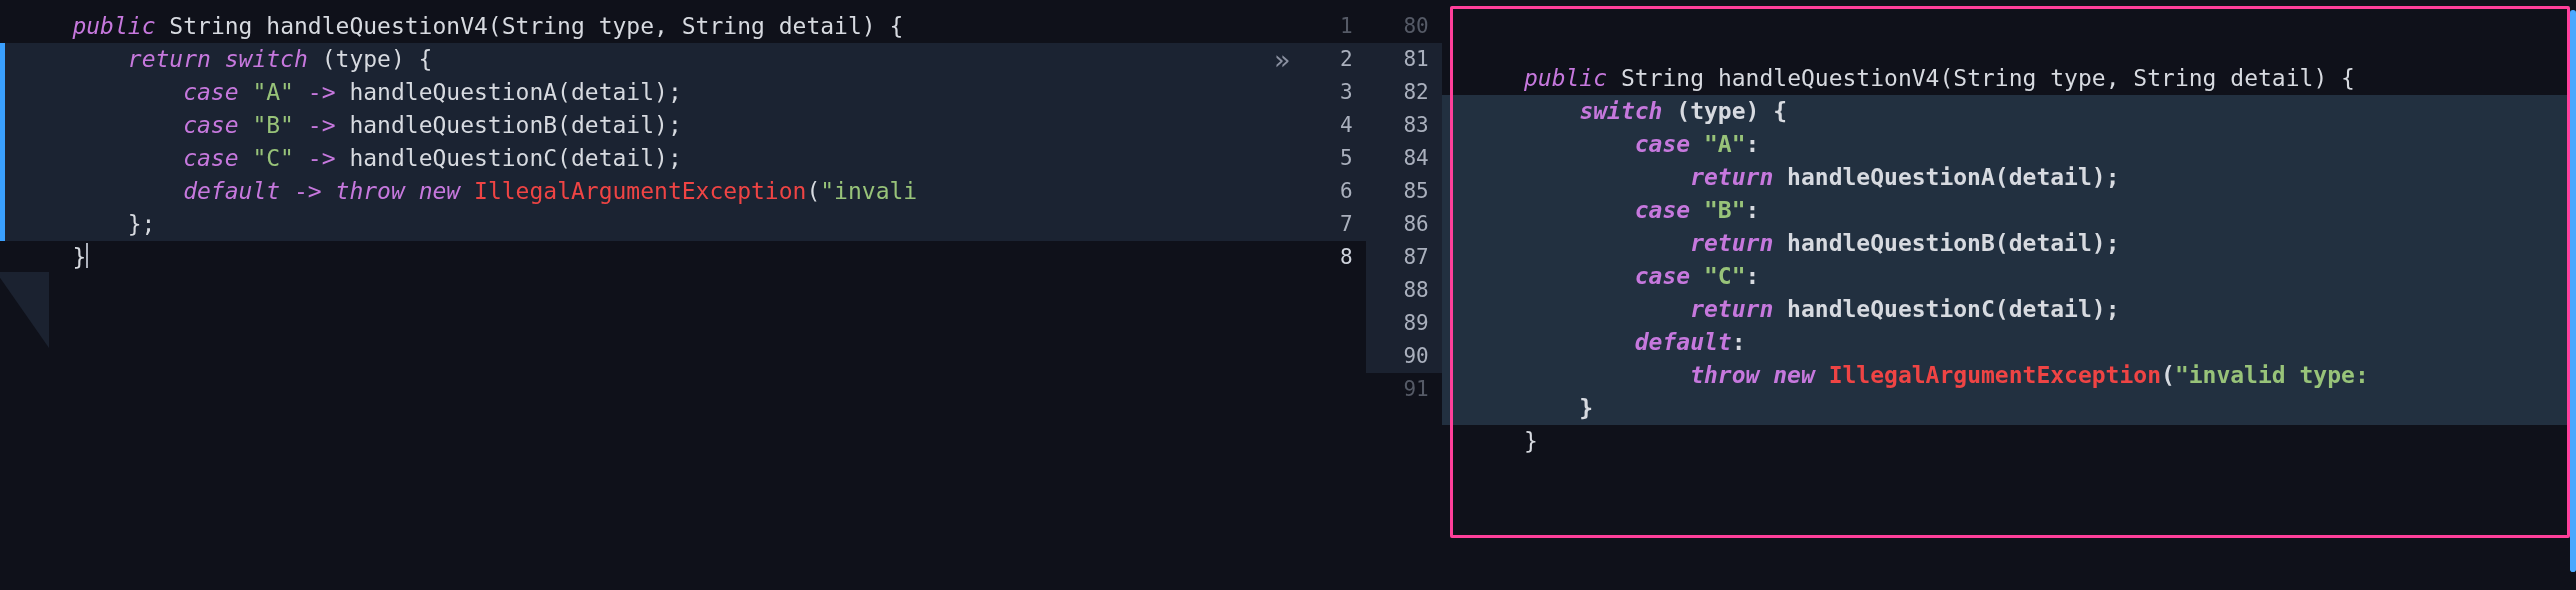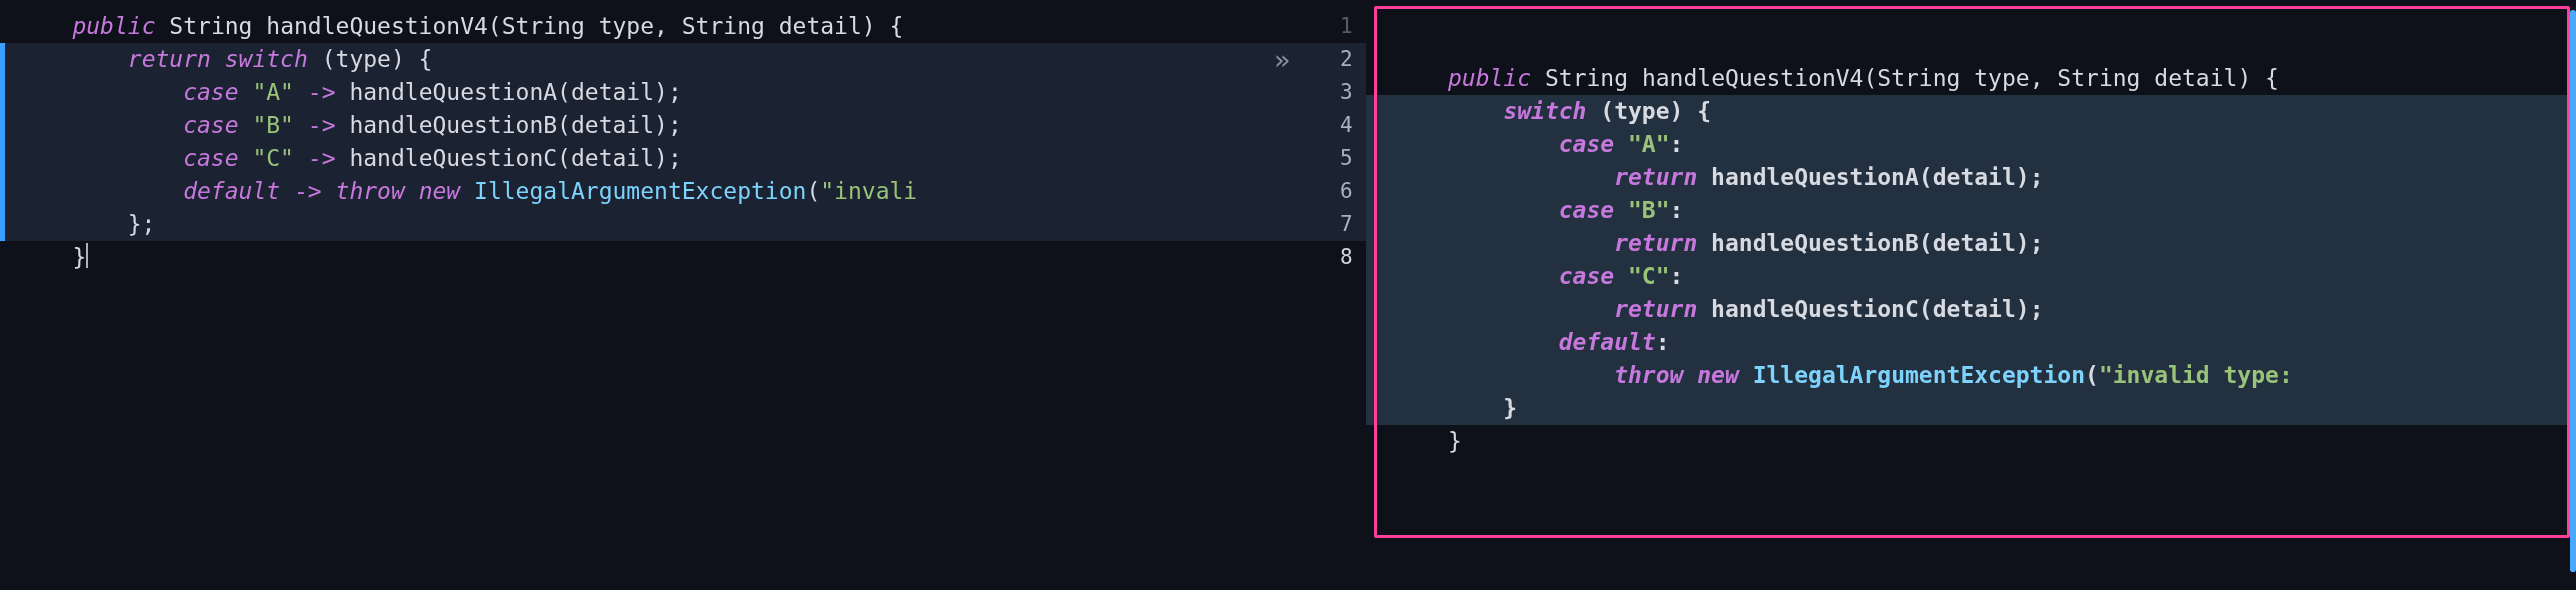--- a/index.html
+++ b/index.html
@@ -81,21 +81,21 @@
   }
 
   
   .kw { color: #c678dd; font-style: italic; }     
   .ty { color: #d7dae0; }                           
   .fn { color: #d7dae0; }                           
   .id { color: #d7dae0; }
   .pn { color: #d7dae0; }                           
   .ar { color: #c678dd; }                           
   .st { color: #98c379; }                           
-  .cls{ color: #7dd3fc; }
+  .cls{ color: #ef4444; }
 
   .cursor {
     display: inline-block;
     width: 1.9px;
     height: 25px;
     background: #aeb2bd;
     vertical-align: -3.8px;
   }
 
   .rscroll {
@@ -138,20 +138,39 @@
       <div class="gline">1</div>
       <div class="gline hl-l">2</div>
       <div class="gline hl-l">3</div>
       <div class="gline hl-l">4</div>
       <div class="gline hl-l">5</div>
       <div class="gline hl-l">6</div>
       <div class="gline hl-l">7</div>
       <div class="gline cur">8</div>
     </div>
 
+  <div class="gutter gutter-r" id="right-gutter">
+    <div class="diag">
+      <svg viewBox="0 0 56 80" preserveAspectRatio="none">
+        <polygon points="0,0 56,0 56,80" fill="#1b2230"></polygon>
+      </svg>
+    </div>
+  <div class="gline">80</div>
+      <div class="gline hl-l">81</div>
+      <div class="gline hl-l">82</div>
+      <div class="gline hl-l">83</div>
+      <div class="gline hl-l">84</div>
+      <div class="gline hl-l">85</div>
+      <div class="gline hl-l">86</div>
+      <div class="gline hl-l">87</div>
+      <div class="gline hl-l">88</div>
+      <div class="gline hl-l">89</div>
+      <div class="gline hl-l">90</div>
+      <div class="gline">91</div>
+    </div>
 
   <div class="pane pane-right code" id="right-code">
     <div class="line"><span class="pn">    </span><span class="kw">public</span><span class="pn"> </span><span class="ty">String</span><span class="pn"> </span><span class="fn">handleQuestionV4</span><span class="pn">(</span><span class="ty">String</span><span class="pn"> </span><span class="id">type</span><span class="pn">, </span><span class="ty">String</span><span class="pn"> </span><span class="id">detail</span><span class="pn">) {</span></div><div class="line changed-r"><span class="pn">        </span><span class="kw">switch</span><span class="pn"> (</span><span class="id">type</span><span class="pn">) {</span></div><div class="line changed-r"><span class="pn">            </span><span class="kw">case</span><span class="pn"> </span><span class="st">"A"</span><span class="pn">:</span></div><div class="line changed-r"><span class="pn">                </span><span class="kw">return</span><span class="pn"> </span><span class="fn">handleQuestionA</span><span class="pn">(</span><span class="id">detail</span><span class="pn">);</span></div><div class="line changed-r"><span class="pn">            </span><span class="kw">case</span><span class="pn"> </span><span class="st">"B"</span><span class="pn">:</span></div><div class="line changed-r"><span class="pn">                </span><span class="kw">return</span><span class="pn"> </span><span class="fn">handleQuestionB</span><span class="pn">(</span><span class="id">detail</span><span class="pn">);</span></div><div class="line changed-r"><span class="pn">            </span><span class="kw">case</span><span class="pn"> </span><span class="st">"C"</span><span class="pn">:</span></div><div class="line changed-r"><span class="pn">                </span><span class="kw">return</span><span class="pn"> </span><span class="fn">handleQuestionC</span><span class="pn">(</span><span class="id">detail</span><span class="pn">);</span></div><div class="line changed-r"><span class="pn">            </span><span class="kw">default</span><span class="pn">:</span></div><div class="line changed-r"><span class="pn">                </span><span class="kw">throw</span><span class="pn"> </span><span class="kw">new</span><span class="pn"> </span><span class="cls">IllegalArgumentException</span><span class="pn">(</span><span class="st">"invalid type:</span></div><div class="line changed-r"><span class="pn">        }</span></div><div class="line"><span class="pn">    }</span></div><div class="rscroll"></div>
     <div class="highlight-box"></div>
   </div>
 
 </div>
 
 
 </body></html>

